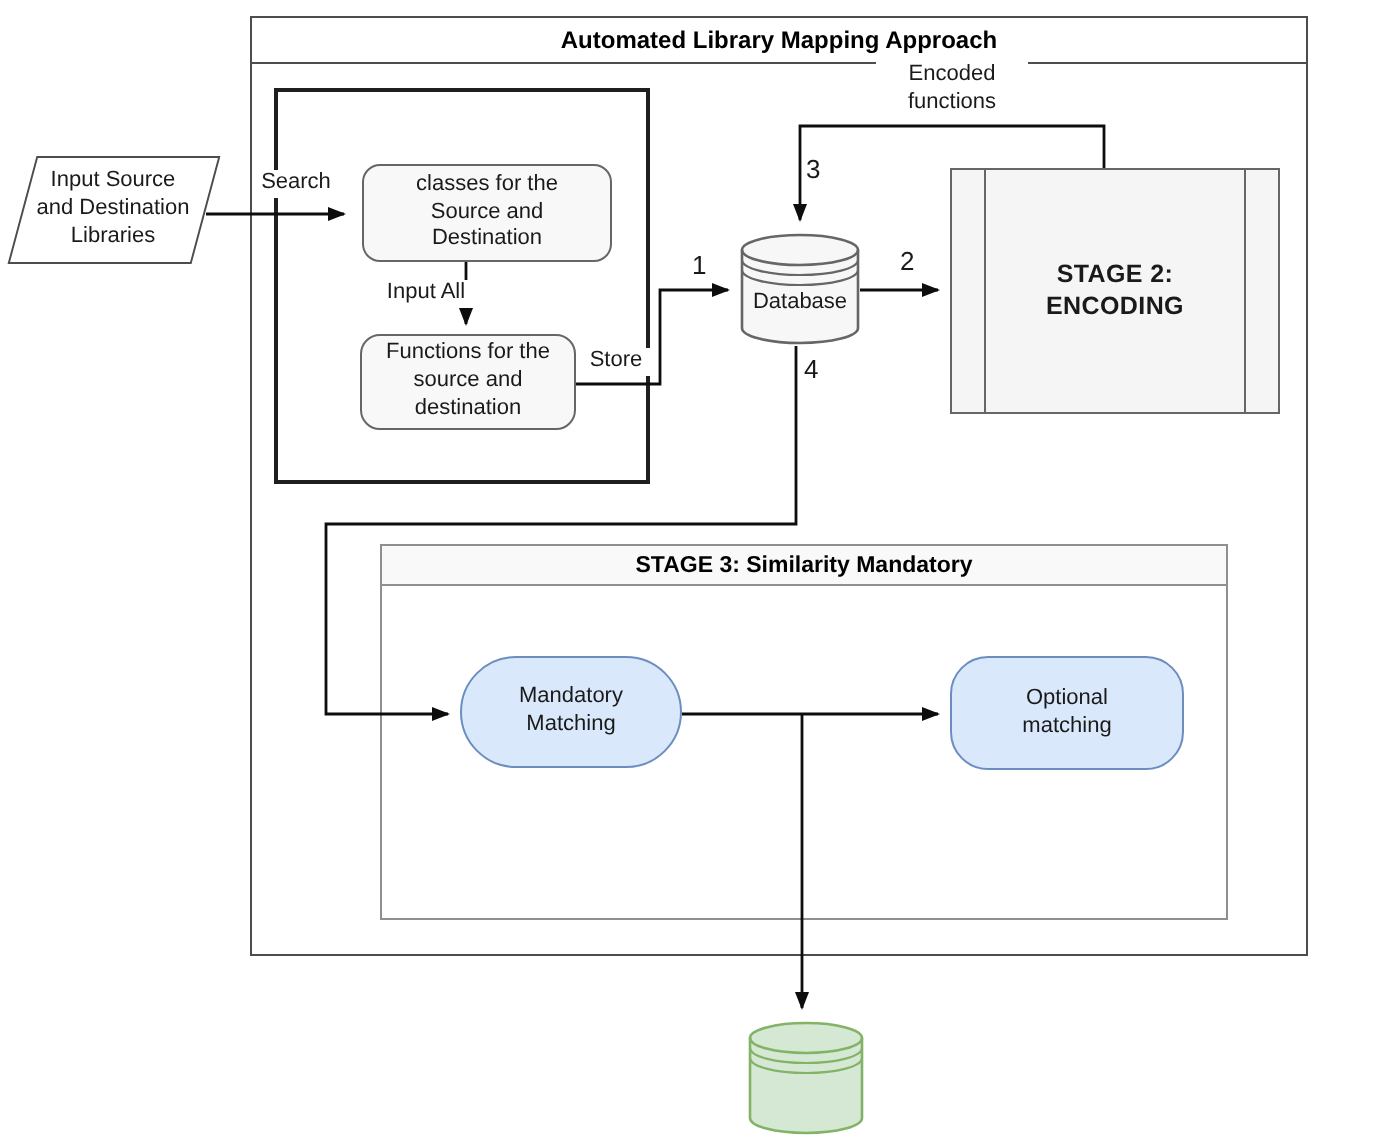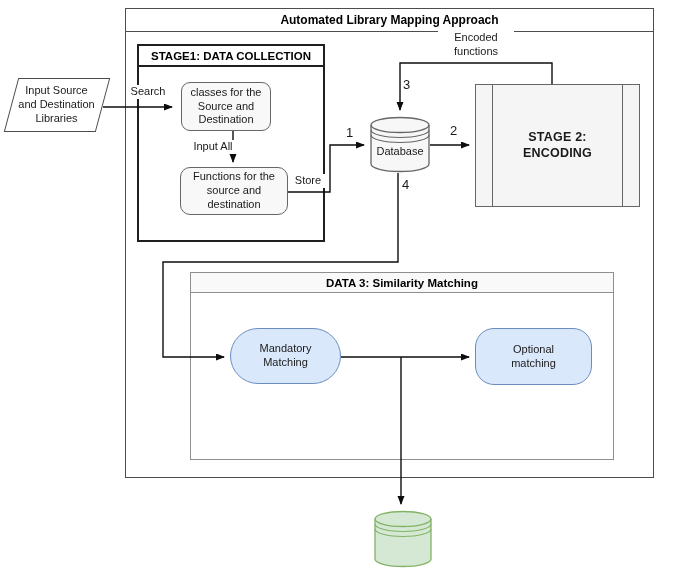--- a/index.html
+++ b/index.html
@@ -24,21 +24,21 @@
   .outer-box{left:125px;top:8px;width:529px;height:470px;border:1.5px solid var(--outer-border);z-index:1;}
   .outer-title{left:125px;top:8px;width:529px;height:24px;border:1.5px solid var(--outer-border);
     display:flex;align-items:center;justify-content:center;font-weight:bold;font-size:12px;z-index:2;}
 
   .stage1-box{left:137px;top:44px;width:188px;height:198px;border:2px solid #1f1f1f;z-index:2;background:transparent;}
   .stage1-title{left:137px;top:44px;width:188px;height:23px;border:2px solid #1f1f1f;
     display:flex;align-items:center;justify-content:center;font-weight:bold;font-size:11.5px;z-index:3;}
 
   .round-box{border:1.5px solid var(--box-border);border-radius:9px;background:#f8f8f8;
     display:flex;align-items:center;justify-content:center;z-index:3;}
-  .classes-box{left:181px;top:82px;width:90px;height:49px;}
+  .classes-box{left:181px;top:82px;width:125px;height:49px;}
   .functions-box{left:180px;top:167px;width:108px;height:48px;border-radius:10px;}
 
   .para-wrap{left:3px;top:78px;width:107px;height:54px;z-index:3;}
   .para-bg{position:absolute;left:8px;top:0;width:92px;height:100%;
     border:1.4px solid #4d4d4d;background:#ffffff;transform:skewX(-15deg);}
   .para-text{position:absolute;inset:0;display:flex;align-items:center;justify-content:center;}
 
   .stage2-box{left:475px;top:84px;width:165px;height:123px;border:1px solid var(--box-border);
     background:var(--box-fill);z-index:3;}
   .stage2-box .bar{position:absolute;top:0;bottom:0;width:0;border-left:1px solid var(--box-border);}
@@ -84,21 +84,20 @@
   <div class="abs outer-title">Automated Library Mapping Approach</div>
 
   <div class="abs para-wrap">
     <div class="para-bg"></div>
     <div class="para-text lbl">Input Source
 and Destination
 Libraries</div>
   </div>
 
   <div class="abs stage1-box"></div>
-  <div class="abs stage1-title">STAGE1: DATA COLLECTION</div>
   <div class="abs round-box classes-box">
     <div class="lbl">classes for the
 Source and
 Destination</div>
   </div>
   <div class="abs round-box functions-box">
     <div class="lbl">Functions for the
 source and
 destination</div>
   </div>
@@ -114,21 +113,21 @@
   </div>
 
   <div class="abs stage2-box">
     <div class="bar l"></div>
     <div class="bar r"></div>
     <div class="stage2-text lbl" style="font-weight:bold;font-size:12.5px;">STAGE 2:
 ENCODING</div>
   </div>
 
   <div class="abs stage3-box"></div>
-  <div class="abs stage3-title">DATA 3: Similarity Matching</div>
+  <div class="abs stage3-title">STAGE 3: Similarity Mandatory</div>
   <div class="abs blue-box mandatory-box">
     <div class="lbl">Mandatory
 Matching</div>
   </div>
   <div class="abs blue-box optional-box">
     <div class="lbl">Optional
 matching</div>
   </div>
 
   <div class="abs cyl out-cyl">

